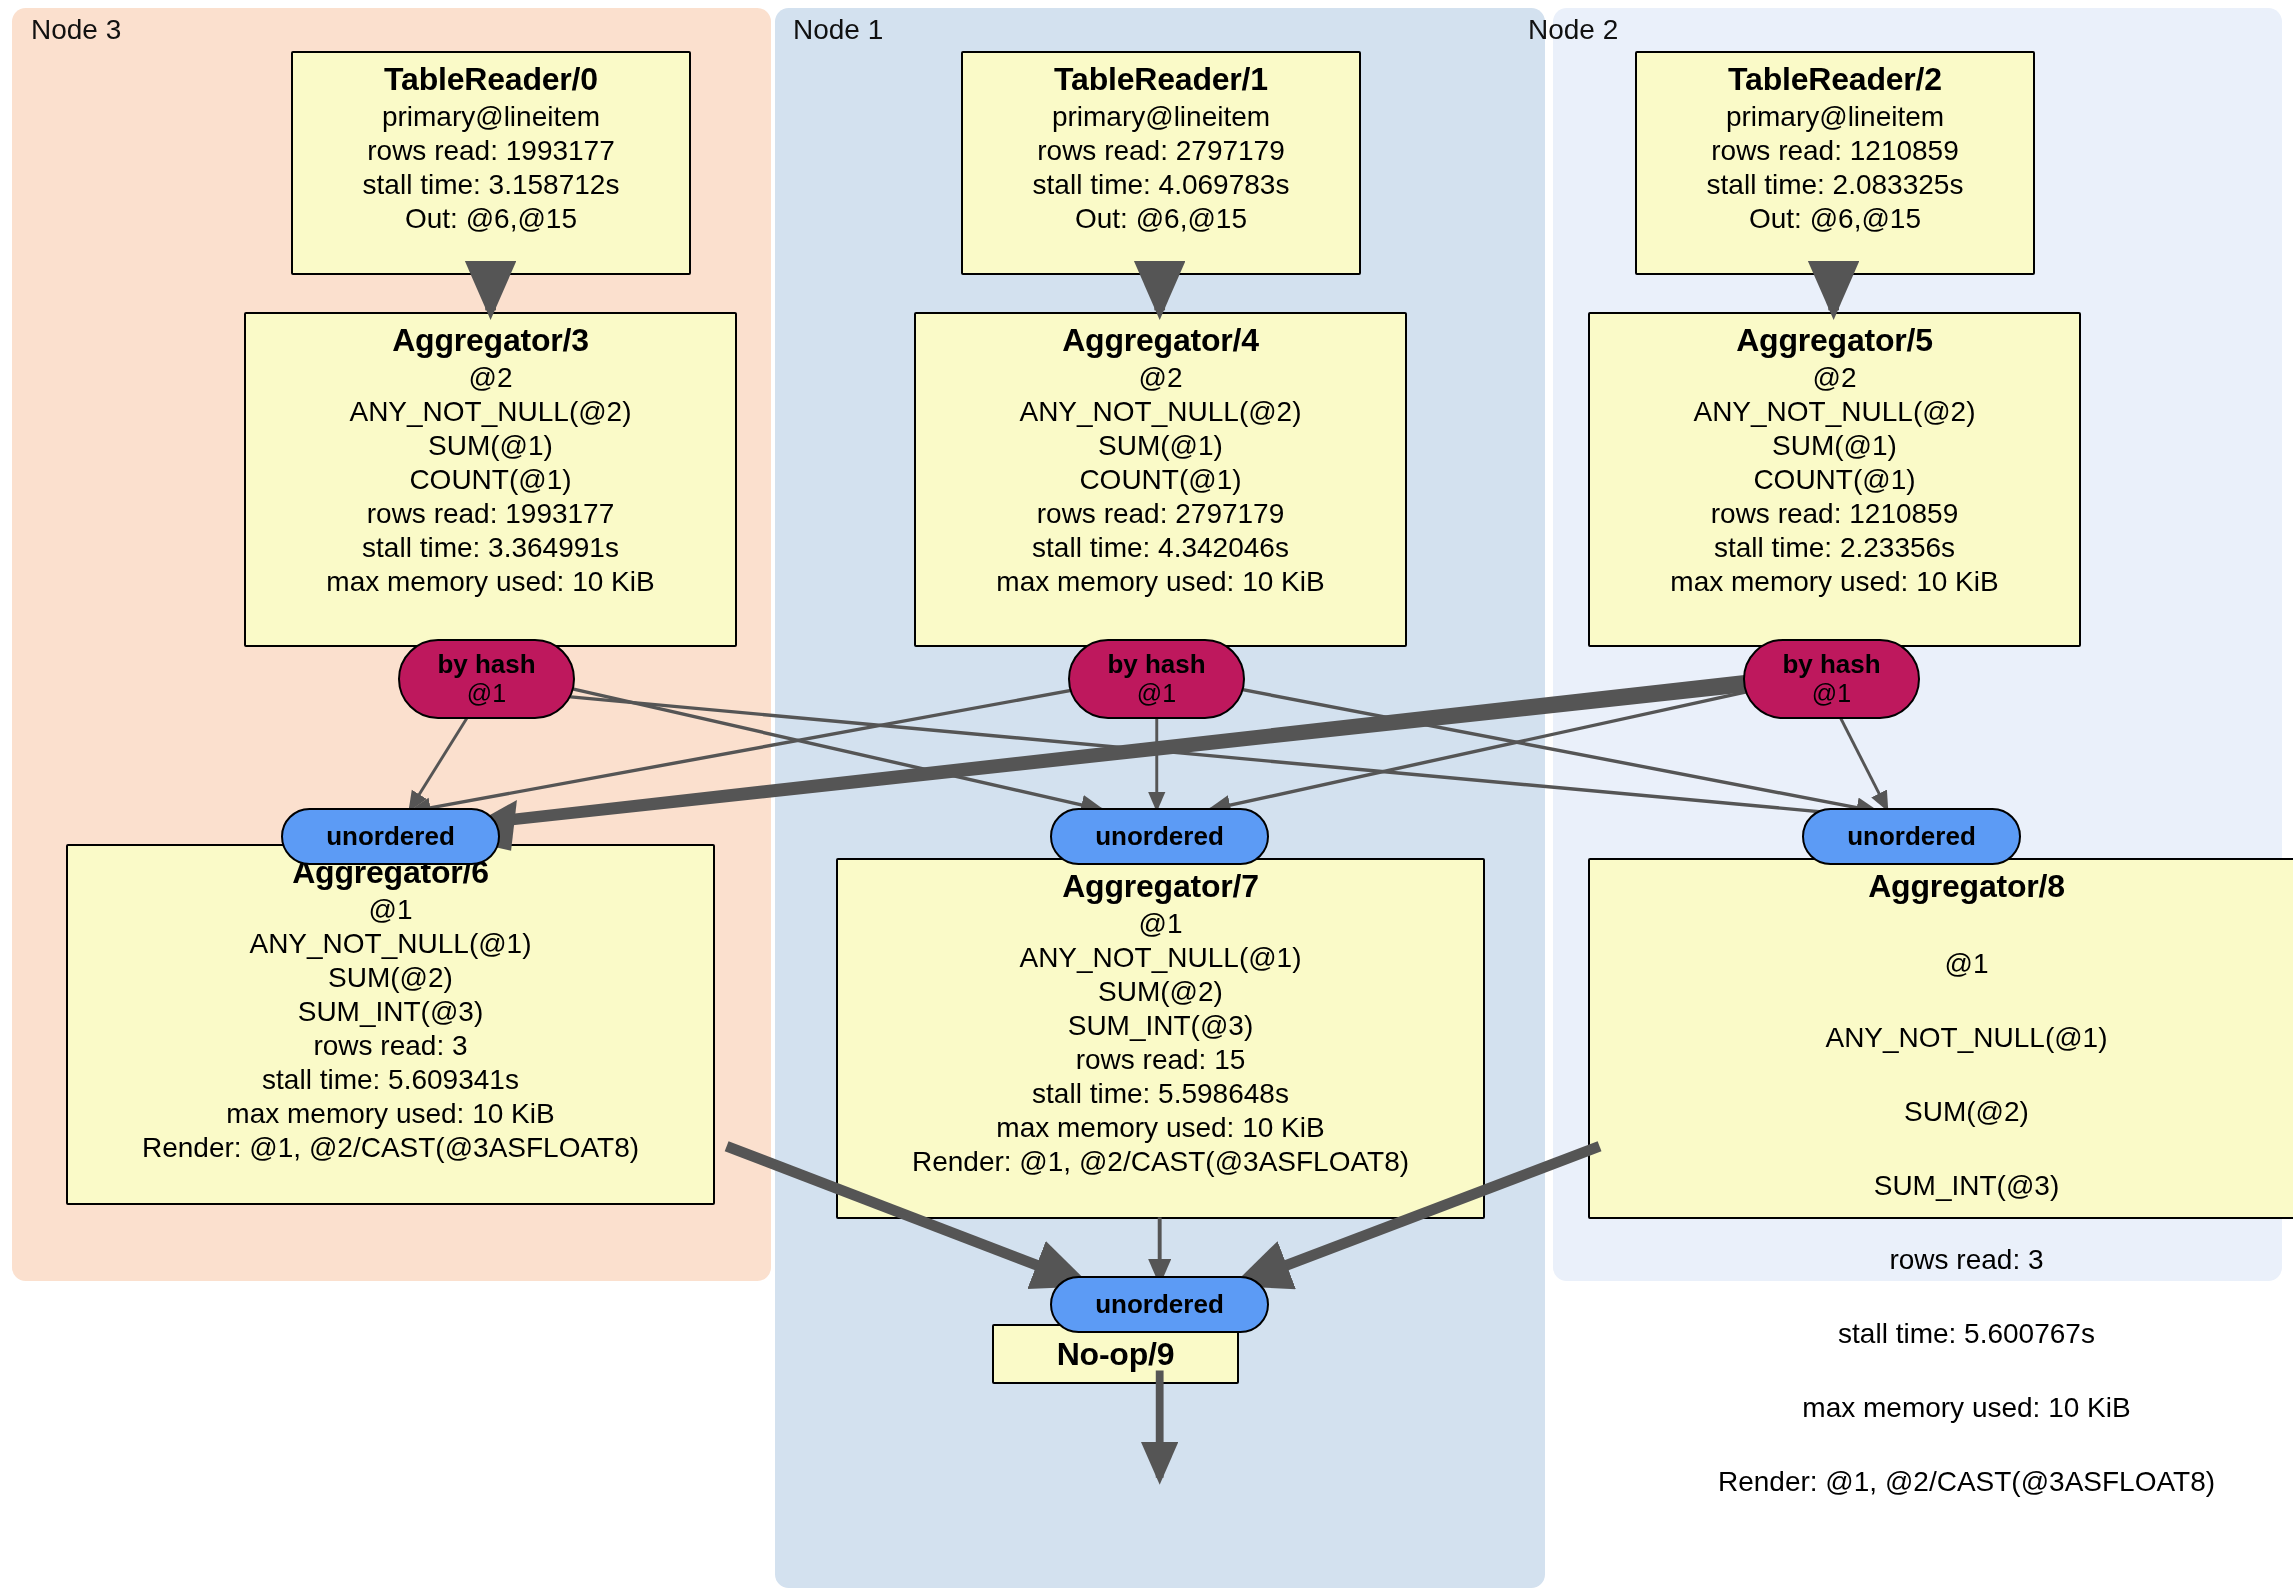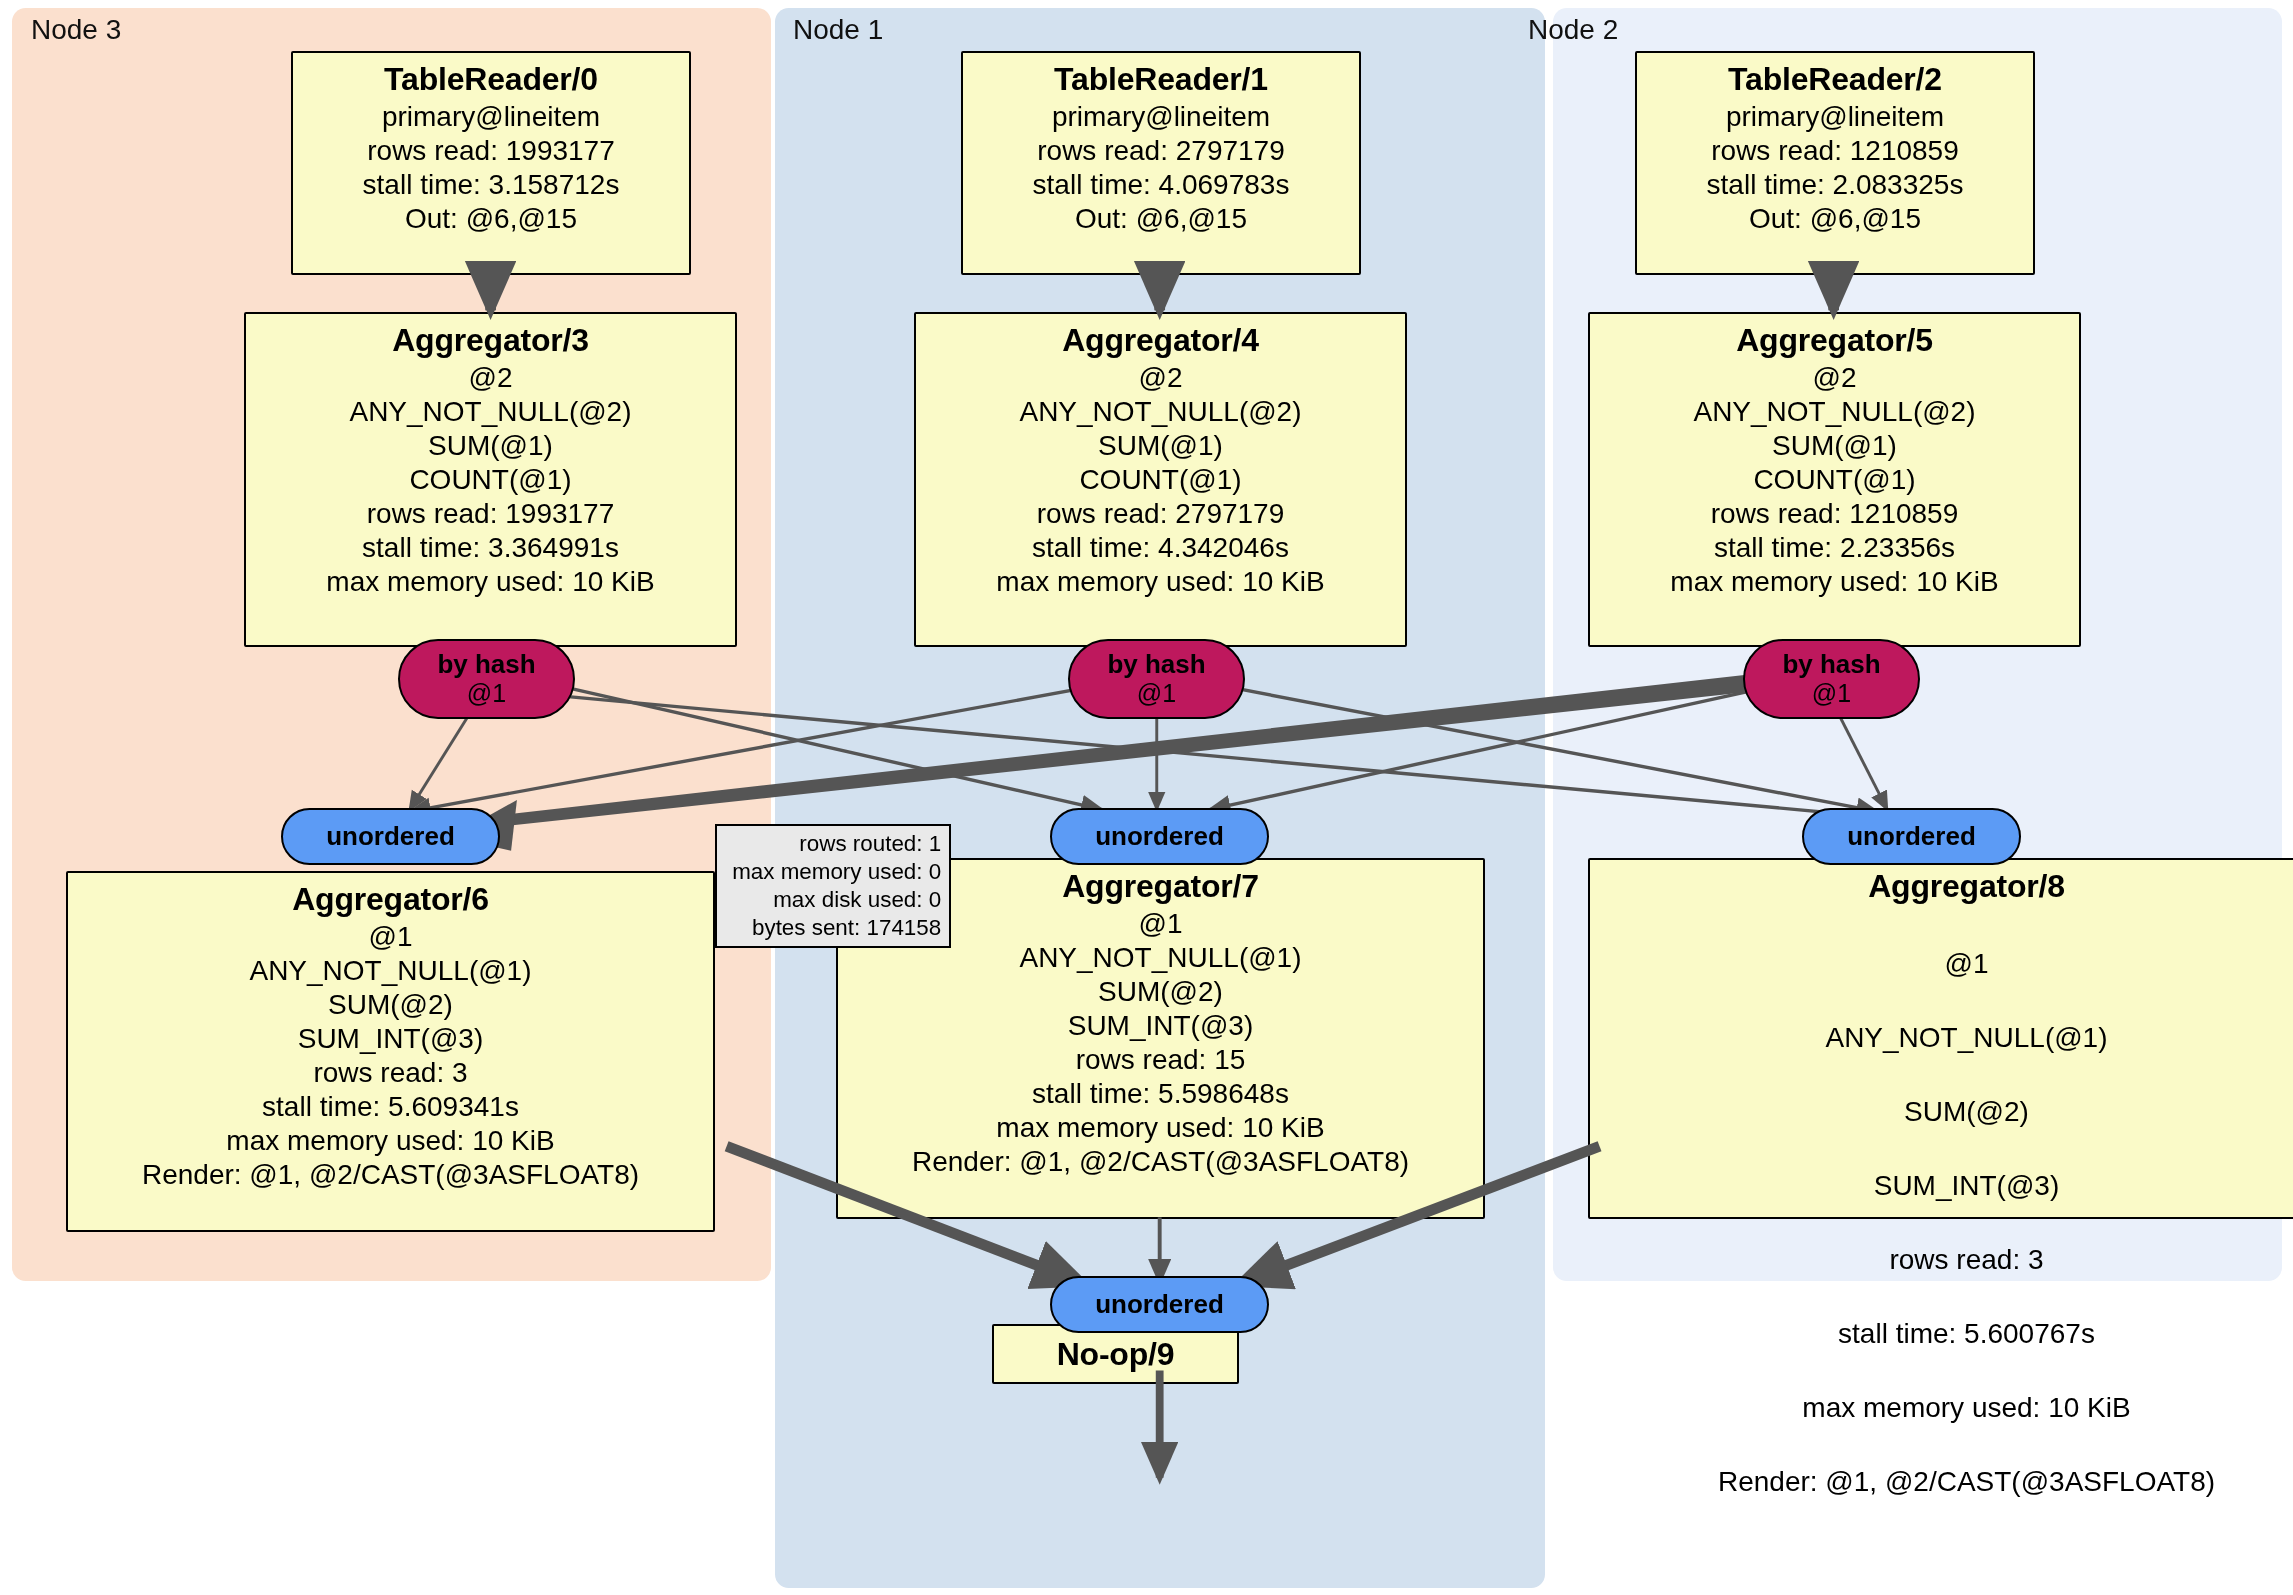--- a/index.html
+++ b/index.html
@@ -186,28 +186,22 @@
   <div class="pill unordered" style="left:281px;top:808px;width:219px;height:57px;">
     <div class="ptitle">unordered</div>
   </div>
   <div class="pill unordered" style="left:1050px;top:808px;width:219px;height:57px;">
     <div class="ptitle">unordered</div>
   </div>
   <div class="pill unordered" style="left:1802px;top:808px;width:219px;height:57px;">
     <div class="ptitle">unordered</div>
   </div>
 
-  <div class="stats-box" style="left:715px;top:824px;width:236px;">
-    <div>rows routed: 1</div>
-    <div>max memory used: 0</div>
-    <div>max disk used: 0</div>
-    <div>bytes sent: 174158</div>
-  </div>
-
-  <div class="node" style="left:66px;top:871px;width:649px;height:361px;text-align:center;">
+
+  <div class="node" style="left:66px;top:844px;width:649px;height:361px;text-align:center;">
     <div class="title">Aggregator/6</div>
     <div class="line">@1</div>
     <div class="line">ANY_NOT_NULL(@1)</div>
     <div class="line">SUM(@2)</div>
     <div class="line">SUM_INT(@3)</div>
     <div class="line">rows read: 3</div>
     <div class="line">stall time: 5.609341s</div>
     <div class="line">max memory used: 10 KiB</div>
     <div class="line">Render: @1, @2/CAST(@3ASFLOAT8)</div>
   </div>

